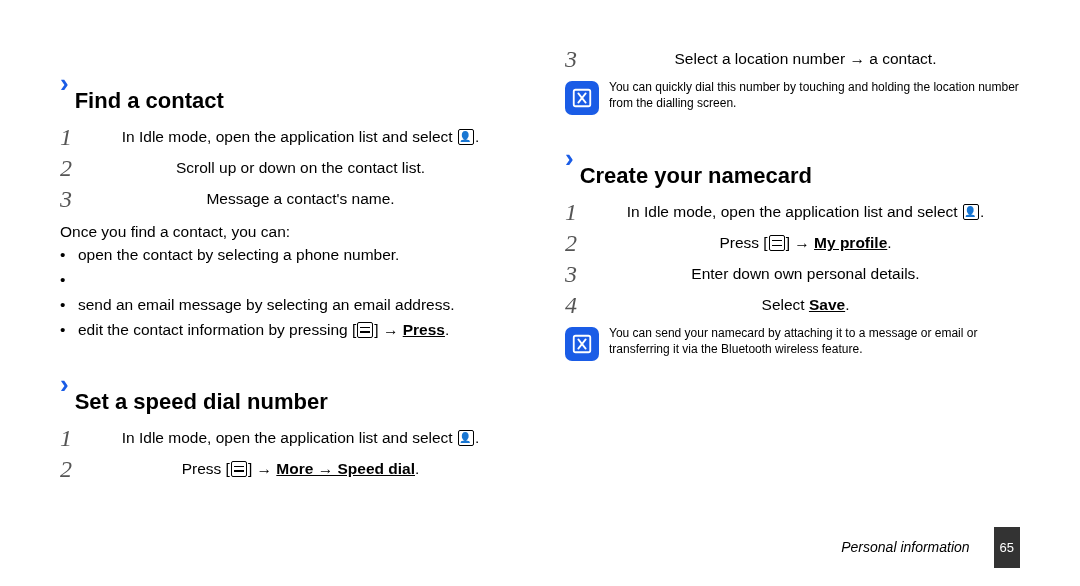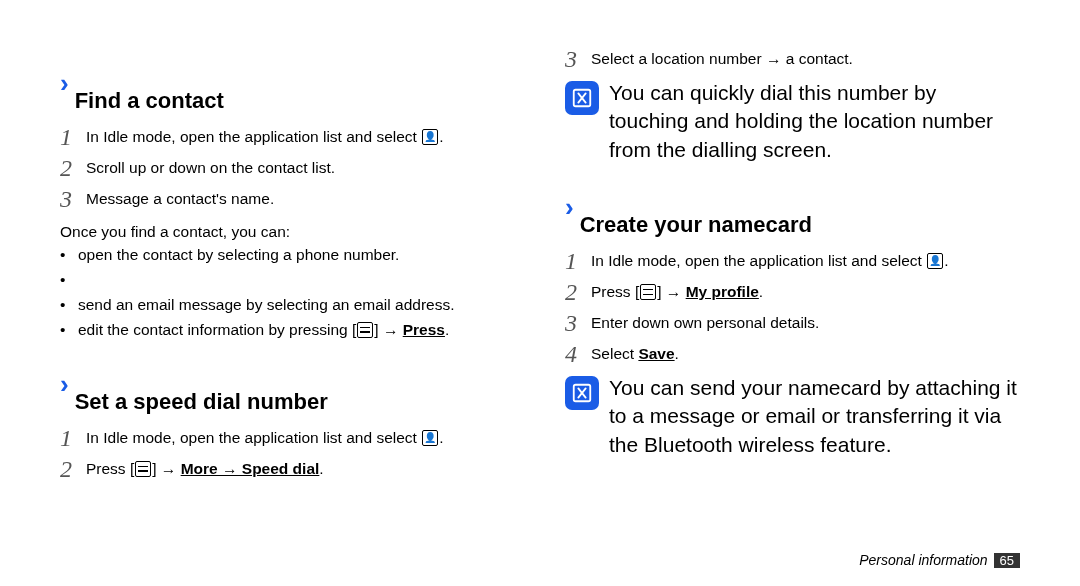--- a/index.html
+++ b/index.html
@@ -50,20 +50,21 @@
     font-size: 24px;
     color: #555;
     width: 26px;
     flex-shrink: 0;
     line-height: 1;
     padding-top: 1px;
   }
   .step .txt {
     flex: 1;
     padding-top: 3px;
+    text-align: center;
   }
   .para {
     font-size: 15.5px;
     margin: 12px 0 2px 0;
   }
   .bullet {
     display: flex;
     font-size: 15.5px;
     margin: 4px 0;
     line-height: 1.35;
@@ -99,36 +100,36 @@
     background: #1a5ce6;
     border-radius: 7px;
     display: flex;
     align-items: center;
     justify-content: center;
     flex-shrink: 0;
     margin-top: 2px;
   }
   .note-icon svg { width: 22px; height: 22px; }
   .note-txt {
-    font-size: 21px;
+    font-size: 12px;
     line-height: 1.35;
   }
   .footer {
     position: absolute;
     bottom: 18px;
     right: 60px;
     font-size: 14px;
     color: #000;
   }
-  .footer .label { font-style: italic; margin-right: 2px; text-align: center; }
+  .footer .label { font-style: italic; margin-right: 20px; text-align: center; }
   .footer .pn {
     display: inline-block;
     background: #333;
     color: #fff;
-    padding: 0 6px;
+    padding: 13px 6px;
     font-style: normal;
     font-size: 13px;
   }
   b { font-weight: bold; text-decoration: underline; }
 </style>
 </head>
 <body>
 
 <div class="page">
   <div class="col">

